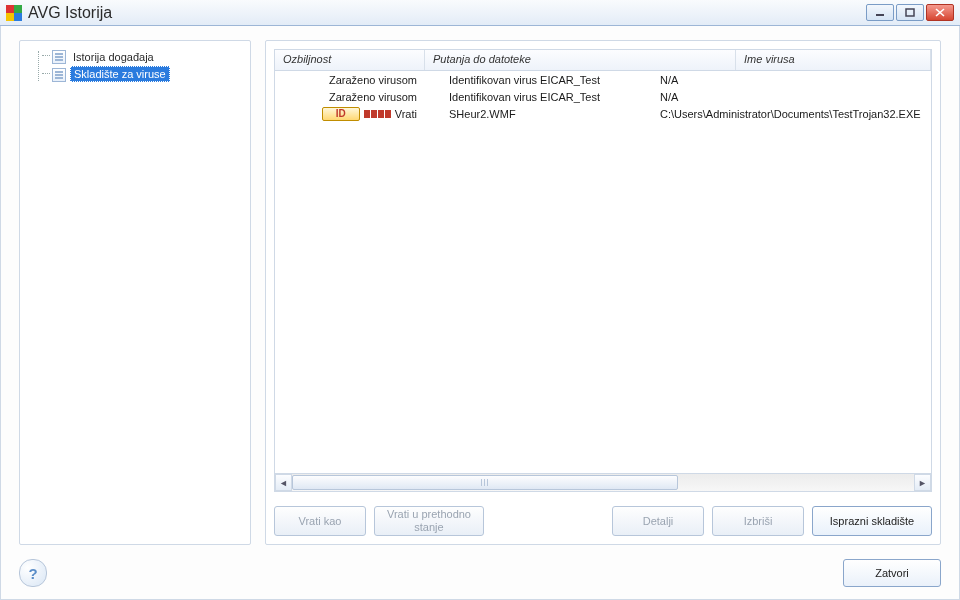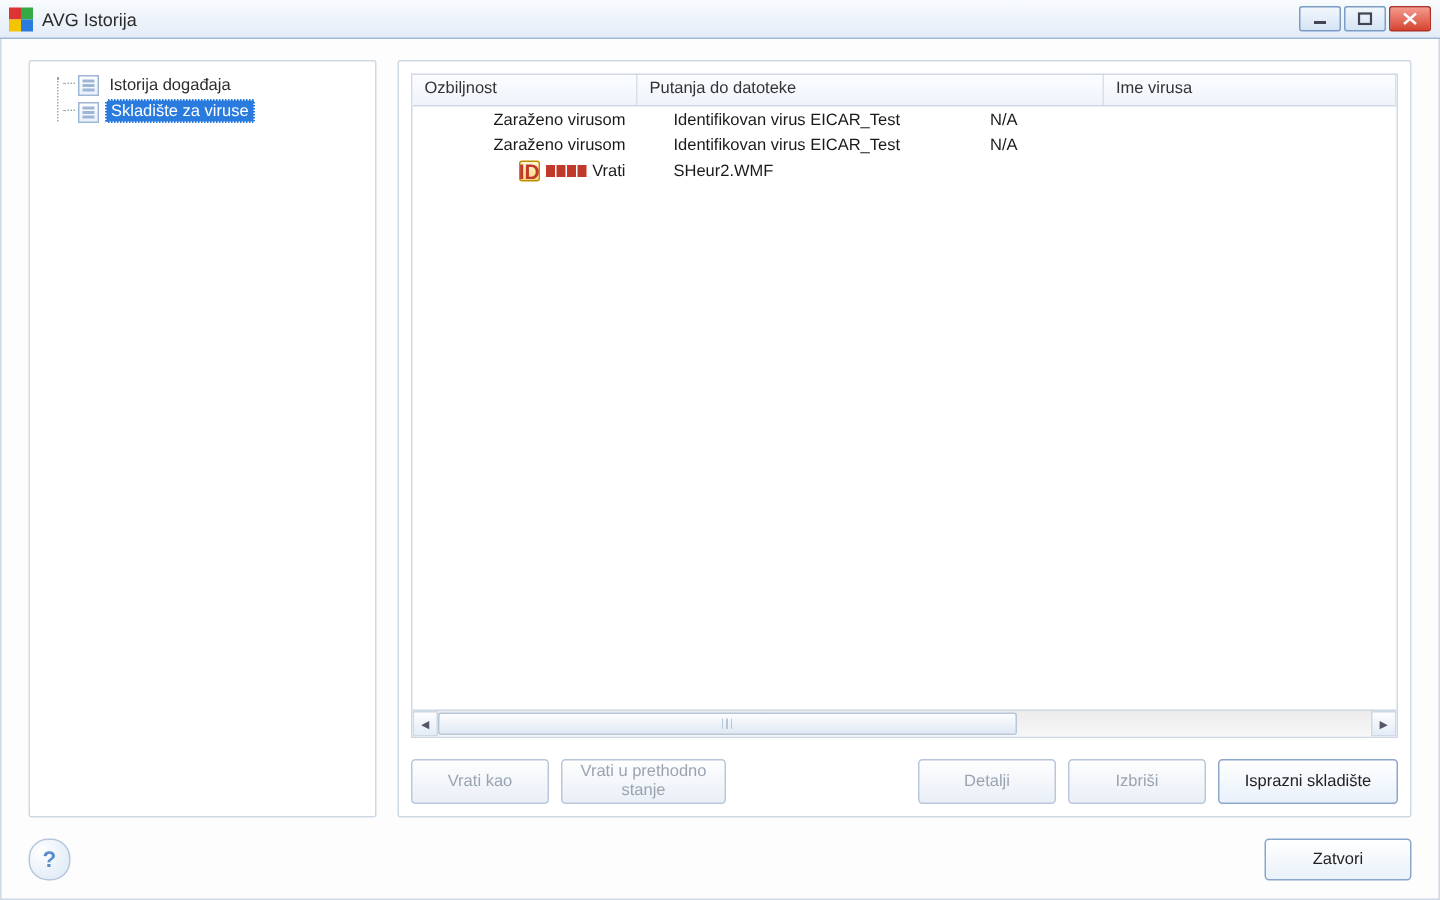--- a/index.html
+++ b/index.html
@@ -29,21 +29,21 @@
     flex: 0 0 auto;
   }
   .appicon .q { position:absolute; width:8px; height:8px; }
   .appicon .q1 { left:0; top:0; background:#d33; }
   .appicon .q2 { right:0; top:0; background:#3a4; }
   .appicon .q3 { left:0; bottom:0; background:#f5c400; }
   .appicon .q4 { right:0; bottom:0; background:#2a7bde; }
 
   .title-text {
     flex: 1 1 auto;
-    font-size: 12px;
+    font-size: 16px;
     color: #2b2b2b;
   }
 
   .winbtns {
     display: flex;
     gap: 2px;
   }
   .winbtn {
     width: 28px; height: 17px;
     border: 1px solid #7a9cc6;
@@ -157,21 +157,21 @@
     background: linear-gradient(#fcfdff, #eef3fa);
     border-bottom: 1px solid #cfd9e6;
     height: 20px;
     flex: 0 0 auto;
   }
   .th {
     padding: 3px 8px;
     border-right: 1px solid #d8e0ea;
     color: #333;
     box-sizing: border-box;
-    overflow:hidden; text-overflow:ellipsis; white-space:nowrap;
+    overflow:hidden; text-overflow:ellipsis; white-space:nowrap;font-style:italic;
   }
   .col-sev  { width: 150px; flex:0 0 auto; }
   .col-name { width: 195px; flex:0 0 auto; }
   .col-path { flex: 1 1 auto; }
 
   .tbody {
     flex: 1 1 auto;
     overflow: hidden;
     position: relative;
   }
@@ -185,28 +185,28 @@
     padding: 1px 8px;
     box-sizing: border-box;
     overflow:hidden; text-overflow:ellipsis; white-space:nowrap;
     color:#1a1a1a;
   }
   .sev-cell {
     display:flex; align-items:center; justify-content:flex-end; gap:4px;
     padding-right: 8px;
   }
   .sev-icon {
-    width:14px; height:14px;
+    width:38px; height:14px;
     flex:0 0 auto;
     border:1px solid #c08d00;
     background: linear-gradient(#fff7d9,#ffd873);
     border-radius:2px;
     box-sizing:border-box;
     display:flex; align-items:center; justify-content:center;
-    font-size:14px; font-weight:bold; color:#c0392b;
+    font-size:10px; font-weight:bold; color:#c0392b;
   }
   .sev-bars {
     display:flex; gap:1px;
   }
   .sev-bars span {
     width:6px; height:8px; background:#c0392b;
   }
   .sev-text { flex: 0 0 auto; }
 
   
@@ -391,20 +391,21 @@
               <span class="sev-icon">ID</span>
               <span class="sev-bars">
                   <span></span>
                   <span></span>
                   <span></span>
                   <span></span>
                 </span>
               <span class="sev-text">Vrati</span>
             </div>
             <div class="td col-name">SHeur2.WMF</div>
+            <div class="td col-path">C:\Users\Administrator\Documents\TestTrojan32.EXE</div>
           </div>
 
         </div>
 
         <div class="hscroll">
           <div class="hs-btn">◄</div>
           <div class="hs-track">
             <div class="hs-thumb"></div>
           </div>
           <div class="hs-btn">►</div>

